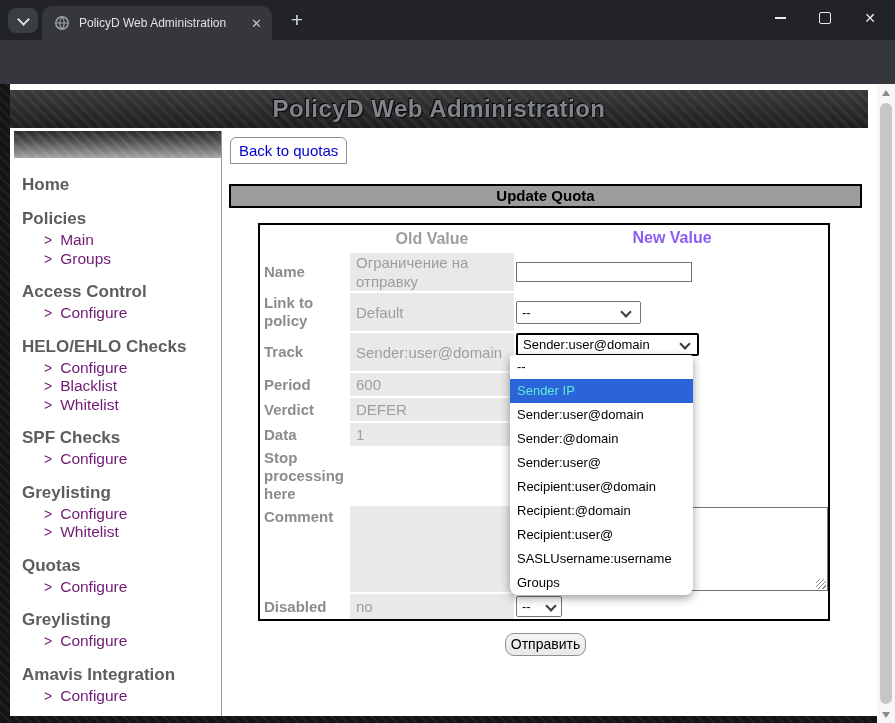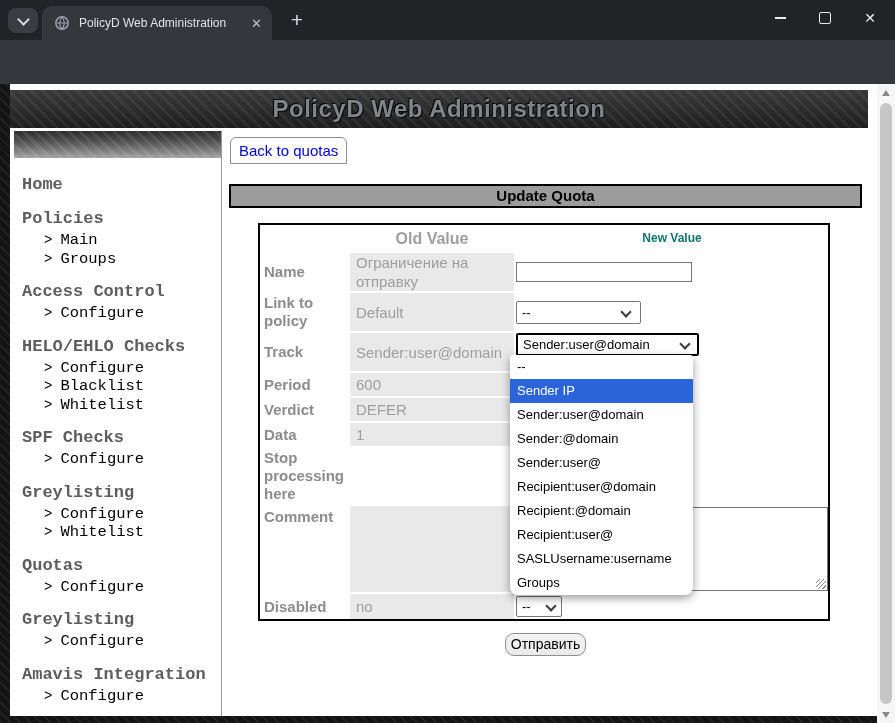--- a/index.html
+++ b/index.html
@@ -59,23 +59,23 @@
                            linear-gradient(180deg,#3a3a3a,#1e1e1e);
           display:flex;align-items:center;justify-content:center;}
   .banner-title{font-size:24px;font-weight:bold;color:#81858b;letter-spacing:.5px;
                 text-shadow:1px 1px 1px #050505,-1px -1px 1px #050505;}
 
   .sidebar{left:4px;top:47px;width:208px;height:585px;background:#fff;border-right:1px solid #9a9a9a;box-sizing:border-box;}
   .sidegrad{width:100%;height:27px;
             background-image:repeating-linear-gradient(45deg,rgba(255,255,255,.08) 0 3px,transparent 3px 8px),
                              linear-gradient(180deg,#2c2c2c 0%,#505050 38%,#8f8f8f 85%,#a6a6a6 100%);}
   .sidenav{padding:17px 0 0 8px;}
-  .sideseção{margin-bottom:14px;font-family:Liberation Mono, monospace;}
+  .sideseção{margin-bottom:14px;}
   .sidehead{font-size:17px;font-weight:bold;color:#5d5d5d;line-height:20px;margin-bottom:2px;cursor:pointer;}
-  .sideitem{font-size:15.5px;color:#000000;line-height:18.5px;padding-left:22px;cursor:pointer;}
+  .sideitem{font-size:15.5px;color:#701a75;line-height:18.5px;padding-left:22px;cursor:pointer;}
   .sideitem .pfx{margin-right:8px;font-size:14px;}
 
   .backtab{left:220px;top:53px;height:25px;padding:0 8px;border:1px solid #8f8f8f;
            border-radius:6px 6px 0 0;background:#fff;color:#0000cc;font-size:15px;
            line-height:25px;cursor:pointer;}
   .formtitle{left:219px;top:100px;width:629px;height:20px;background:#9c9c9c;border:2px solid #000;
              text-align:center;font-size:15px;font-weight:bold;color:#000;line-height:20px;}
 
   .ftable{left:248px;top:139px;width:568px;border:2px solid #000;background:#fff;
           display:flex;flex-direction:column;gap:2px;}
@@ -99,21 +99,21 @@
   .sel-track{width:183px;height:23px;border:2px solid #000;align-self:flex-start;}
   .sel-track .chev{right:8px;top:5px;}
   .sel-dis{width:46px;height:21px;} .sel-dis .chev{right:6px;top:5px;}
   .ta{width:312px;height:84px;border:1px solid #767676;background:#fff;box-sizing:border-box;position:relative;}
   .ta .grip{position:absolute;right:1px;bottom:1px;width:10px;height:10px;
             background:repeating-linear-gradient(315deg,transparent 0 2px,#8a8a8a 2px 3px);}
 
   .ddown{left:250px;top:130px;width:183px;height:240px;background:#fff;z-index:30;
          border-radius:3px 3px 8px 8px;box-shadow:0 3px 10px rgba(0,0,0,.4);overflow:hidden;}
   .opt{height:24px;line-height:24px;padding-left:7px;font-size:13px;color:#000;cursor:pointer;white-space:nowrap;}
-  .opt.hl{background:#2a64d8;color:#ffffff;}
+  .opt.hl{background:#2a64d8;color:#5eead4;}
 
   .submitbtn{left:495px;top:549px;width:81px;height:23px;background:linear-gradient(180deg,#f4f4f4,#e9e9e9);
              border:1px solid #8f8f8f;border-radius:9px;font-size:14px;color:#000;text-align:center;
              line-height:21px;box-sizing:border-box;cursor:pointer;}
 
   
   .sbar{left:877px;top:84px;width:18px;height:639px;background:#f6f6f6;}
   .sb-arrow{left:0;width:18px;height:17px;display:flex;align-items:center;justify-content:center;cursor:pointer;}
   .tri-up{width:0;height:0;border-left:4px solid transparent;border-right:4px solid transparent;
           border-bottom:6px solid #8a8a8a;}
@@ -237,21 +237,21 @@
       </div>
 
       <div class="abs backtab">Back to quotas</div>
       <div class="abs formtitle">Update Quota</div>
 
       <div class="abs ftable">
 
         <div class="trow h-head">
           <div class="c-label"></div>
           <div class="c-old hc">Old Value</div>
-          <div class="c-new hc" style="justify-content:center;font-weight:bold;color:#0f766e;font-size:12px;">New Value</div>
+          <div class="c-new hc" style="justify-content:center;font-weight:bold;color:#8b5cf6;font-size:16px;">New Value</div>
         </div>
 
         <div class="trow h-big">
           <div class="c-label">Name</div>
           <div class="c-old">Ограничение на отправку</div>
           <div class="c-new">
             <input class="txtinput" value="" style="">
           </div>
         </div>
 

